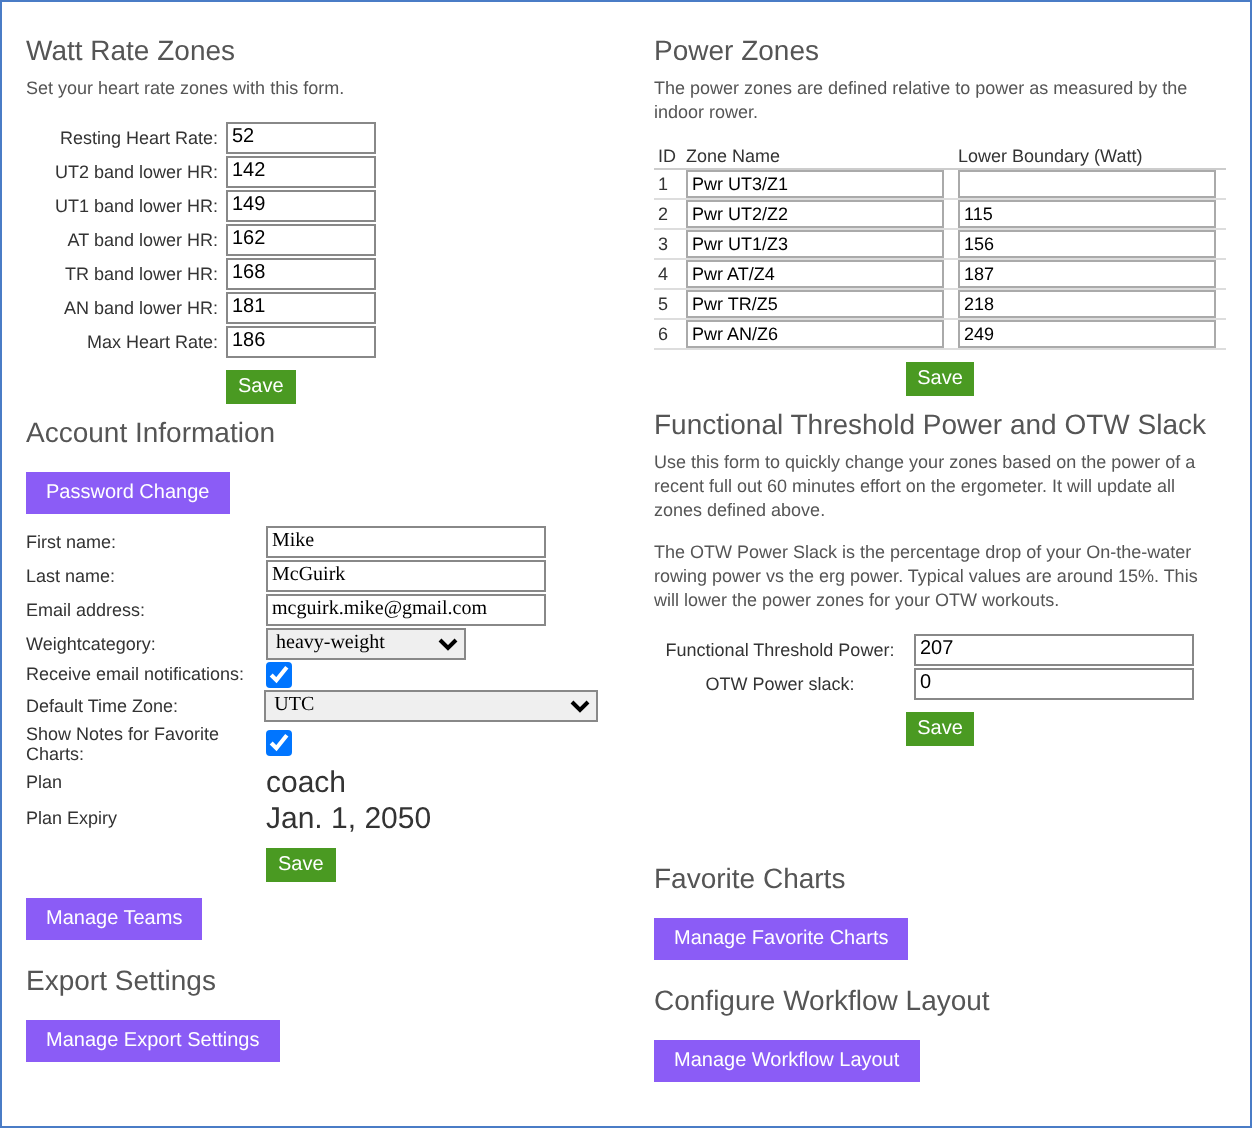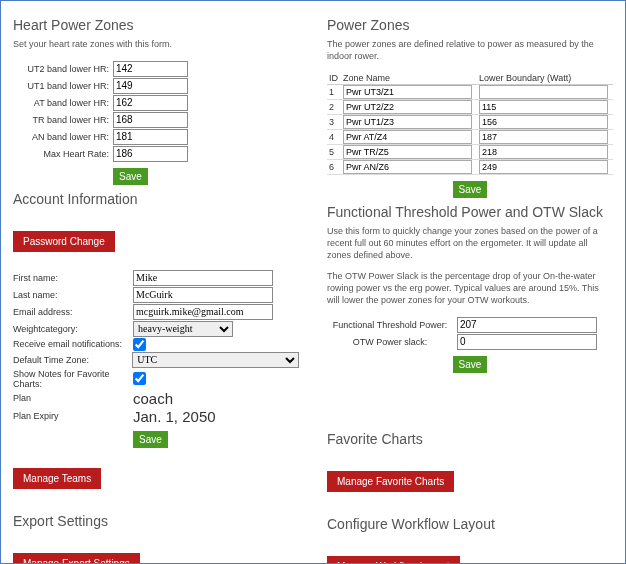--- a/index.html
+++ b/index.html
@@ -53,23 +53,23 @@
   }
   .acc-row .wide { width: 168px; }
   .ftp-row input { width: 140px; }
   .static-val { font-size: 15px; color: #333; }
   .btn-green {
     background: #4a9a22; color: #fff; border: none;
     font-size: 10px; padding: 3px 6px; cursor: pointer;
     display: inline-block;
   }
   .btn-blue {
-    background: #b91c1c; color: #fff; border: none;
+    background: #8b5cf6; color: #fff; border: none;
     font-size: 10px; padding: 5px 10px; cursor: pointer;
-    display: inline-block; margin: 18px 0; text-align: center;
+    display: inline-block; margin: 6px 0; text-align: center;
   }
   .save-wrap { text-align: center; margin: 6px 0 2px; }
   .save-wrap-left { text-align: left; padding-left: 100px; margin: 6px 0 2px;}
   table.zones {
     border-collapse: collapse;
     font-size: 9px;
     width: 100%;
     table-layout: fixed;
   }
   table.zones th {
@@ -92,23 +92,27 @@
     padding: 0 2px;
     width: 98%;
   }
 </style>
 </head>
 <body>
 
 <div class="cols">
 
   <div class="col">
-    <h2>Heart Power Zones</h2>
+    <h2>Watt Rate Zones</h2>
     <p class="desc">Set your heart rate zones with this form.</p>
     <div>
+      <div class="form-row hr-row">
+          <label>Resting Heart Rate:</label>
+          <input type="text" value="52" style="">
+        </div>
       <div class="form-row hr-row">
           <label>UT2 band lower HR:</label>
           <input type="text" value="142" style="">
         </div>
       <div class="form-row hr-row">
           <label>UT1 band lower HR:</label>
           <input type="text" value="149" style="">
         </div>
       <div class="form-row hr-row">
           <label>AT band lower HR:</label>

